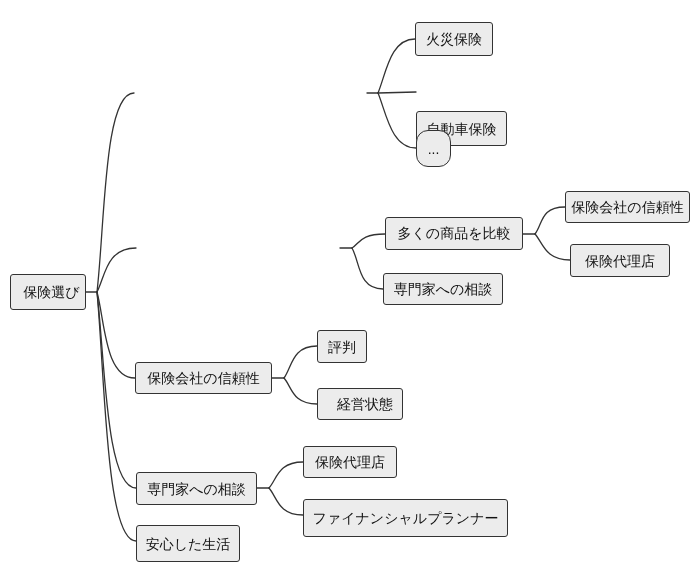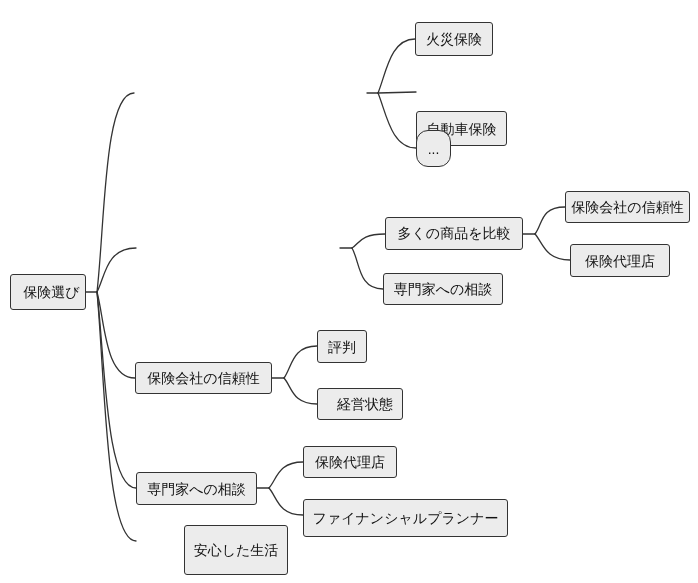--- a/index.html
+++ b/index.html
@@ -94,15 +94,15 @@
   <div class="node" style="left:383px; top:273px; width:120px; height:32px;">専門家への相談</div>
 
   <div class="node" style="left:135px; top:362px; width:137px; height:32px;">保険会社の信頼性</div>
   <div class="node" style="left:317px; top:330px; width:50px; height:33px;">評判</div>
   <div class="node" style="left:317px; top:388px; width:86px; height:32px;padding-left:14px;">経営状態</div>
 
   <div class="node" style="left:136px; top:472px; width:121px; height:33px;">専門家への相談</div>
   <div class="node" style="left:303px; top:446px; width:94px; height:32px;">保険代理店</div>
   <div class="node" style="left:303px; top:499px; width:205px; height:38px;">ファイナンシャルプランナー</div>
 
-  <div class="node" style="left:136px; top:525px; width:104px; height:50px;margin-left:48px;">安心した生活</div>
+  <div class="node" style="left:136px; top:525px; width:104px; height:37px;">安心した生活</div>
 
 </div>
 
 </body></html>

